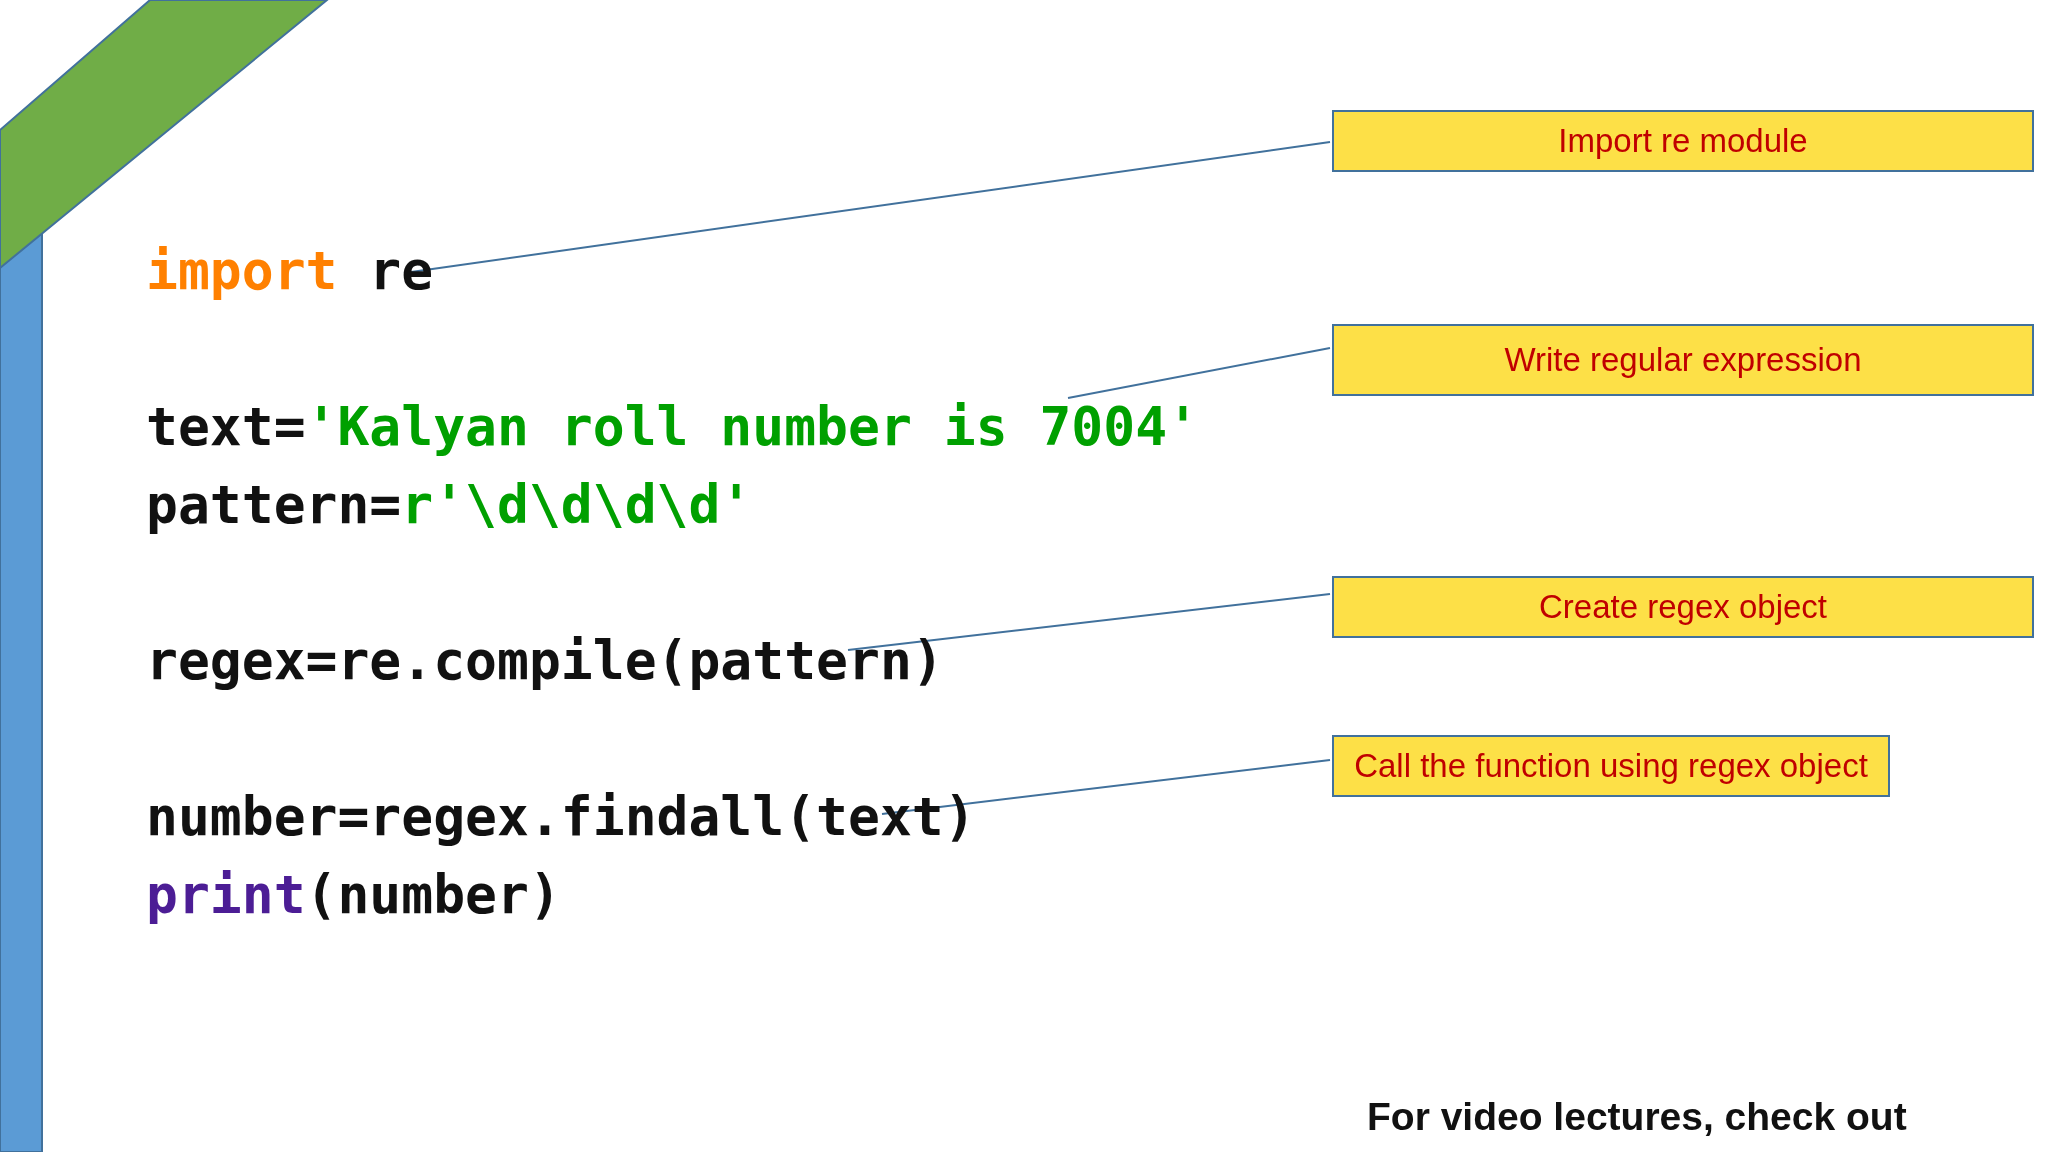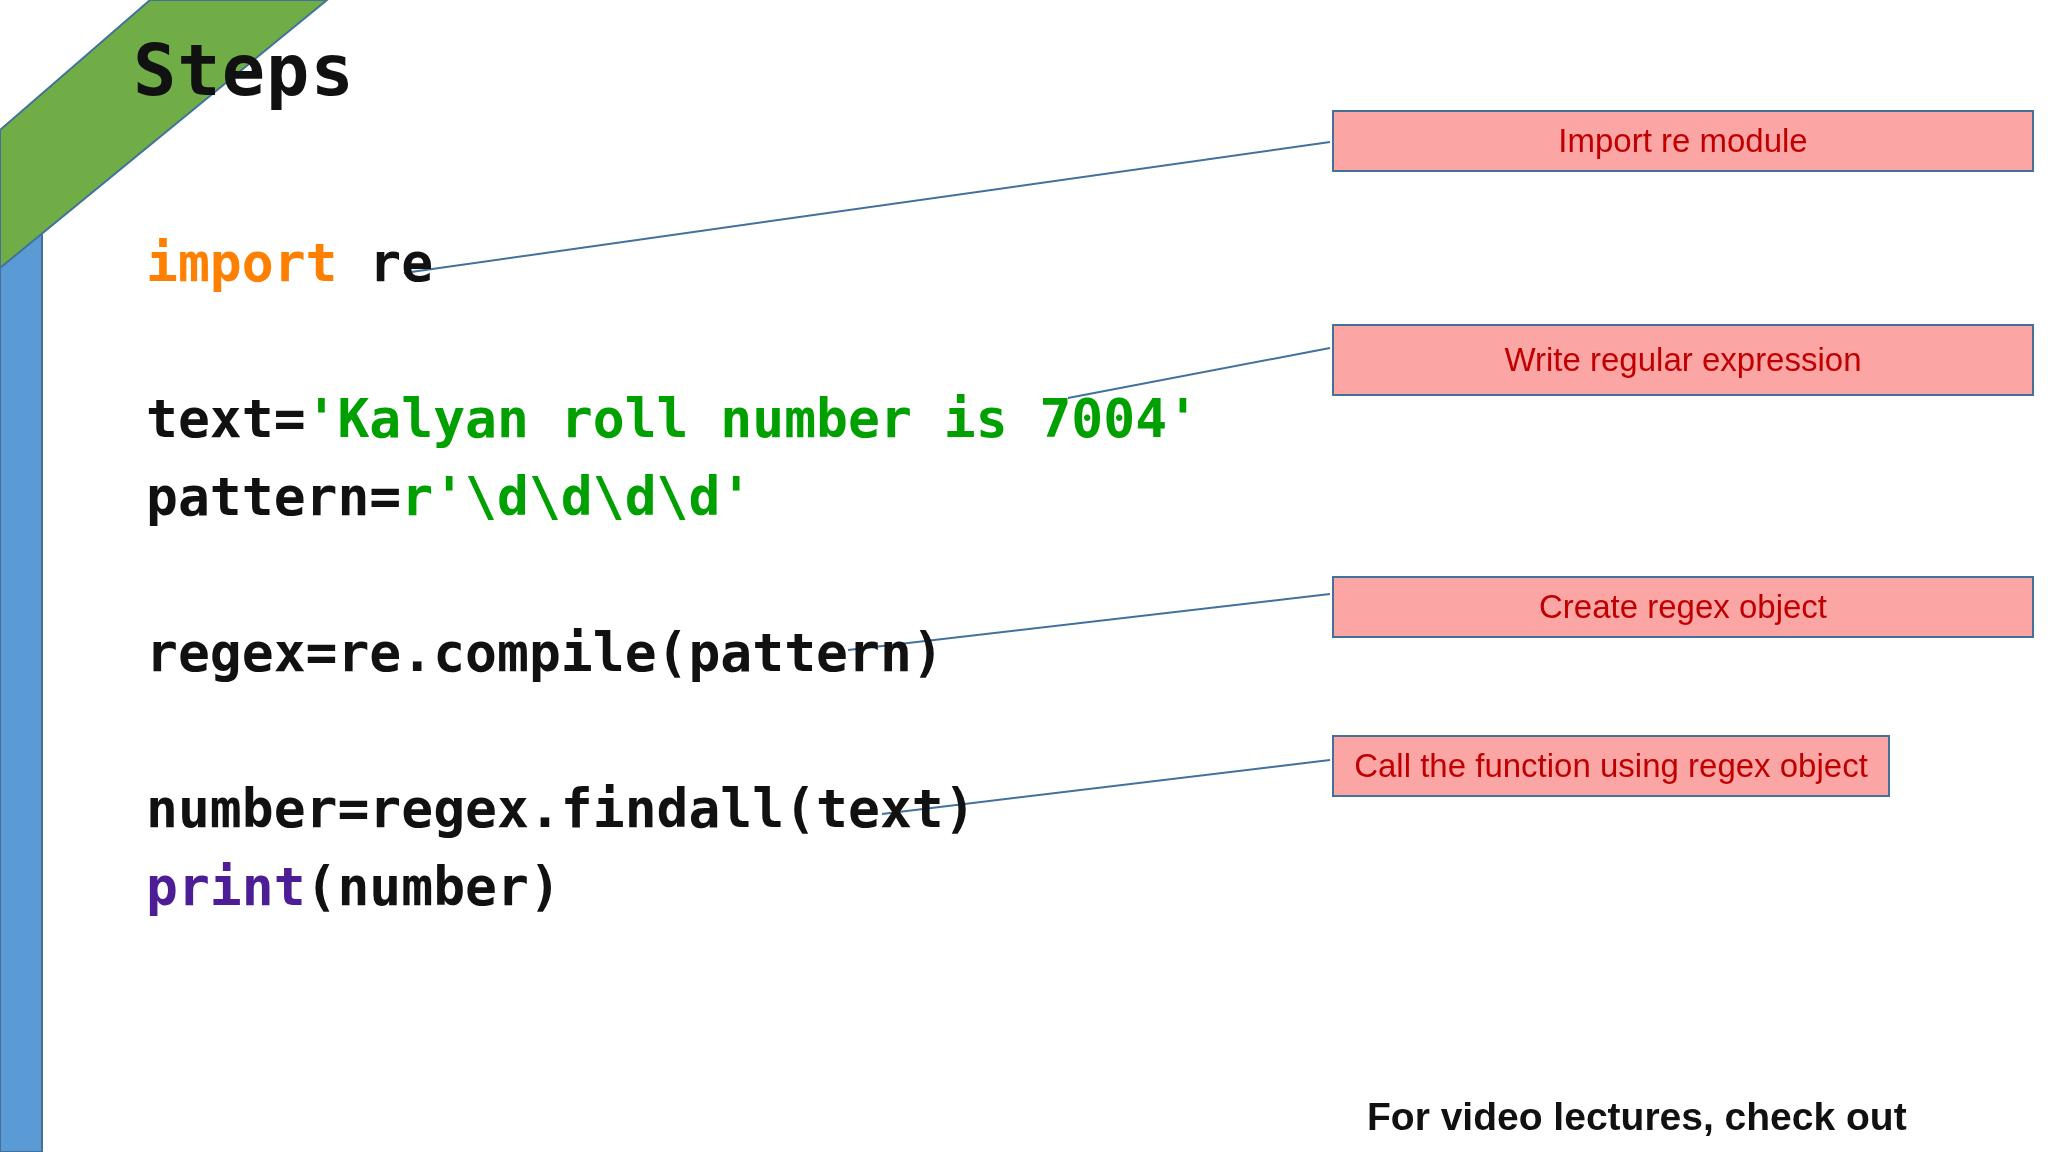--- a/index.html
+++ b/index.html
@@ -37,41 +37,41 @@
     color: #111111;
     letter-spacing: 1px;
     line-height: 1;
     white-space: pre;
   }
 
   
   #code {
     position: absolute;
     left: 146px;
-    top: 224px;
+    top: 232px;
     font-family: "DejaVu Sans Mono", "Liberation Mono", monospace;
     font-size: 53px;
     font-weight: bold;
     line-height: 78px;
     color: #111111;
     white-space: pre;
   }
   .code-line { white-space: pre; height: 78px; }
   .code-line.blank { height: 78px; }
   .tok-kw      { color: #ff8000; }
   .tok-str     { color: #00a000; }
   .tok-fn      { color: #4c1d95; margin-top: 12px; }
   .tok-plain   { color: #111111; }
 
   
   .callout {
     position: absolute;
     box-sizing: border-box;
     border: 2px solid #41719c;
-    background: #fca5a5;
+    background: #fde047;
     color: #c00000;
     font-family: "Liberation Sans", sans-serif;
     font-size: 33px;
     display: flex;
     align-items: center;
     justify-content: center;
     text-align: center;
   }
 
   
@@ -99,21 +99,20 @@
 
     <polygon id="green-band" points="0,268 0,130 150,0 327,0" fill="#70ad47" stroke="#41719c" stroke-width="2"></polygon>
     <g id="leader-lines">
         <line x1="404" y1="273" x2="1330" y2="142" stroke="#41719c" stroke-width="2"></line>
         <line x1="1068" y1="398" x2="1330" y2="348" stroke="#41719c" stroke-width="2"></line>
         <line x1="848" y1="650" x2="1330" y2="594" stroke="#41719c" stroke-width="2"></line>
         <line x1="882" y1="814" x2="1330" y2="760" stroke="#41719c" stroke-width="2"></line>
       </g>
   </svg>
 
-  <div id="title">Steps</div>
 
   <div id="code"><div class="code-line"><span class="tok-kw">import</span><span class="tok-plain"> re</span></div><div class="code-line blank">&nbsp;</div><div class="code-line"><span class="tok-plain">text=</span><span class="tok-str">'Kalyan roll number is 7004'</span></div><div class="code-line"><span class="tok-plain">pattern=</span><span class="tok-str">r'\d\d\d\d'</span></div><div class="code-line blank">&nbsp;</div><div class="code-line"><span class="tok-plain">regex=re.compile(pattern)</span></div><div class="code-line blank">&nbsp;</div><div class="code-line"><span class="tok-plain">number=regex.findall(text)</span></div><div class="code-line"><span class="tok-fn">print</span><span class="tok-plain">(number)</span></div></div>
 
   <div id="callout-host">
       <div class="callout" style="left: 1332px; top: 110px; width: 702px; height: 62px;">
         <span>Import re module</span>
       </div>
       <div class="callout" style="left: 1332px; top: 324px; width: 702px; height: 72px;">
         <span>Write regular expression</span>
       </div>

